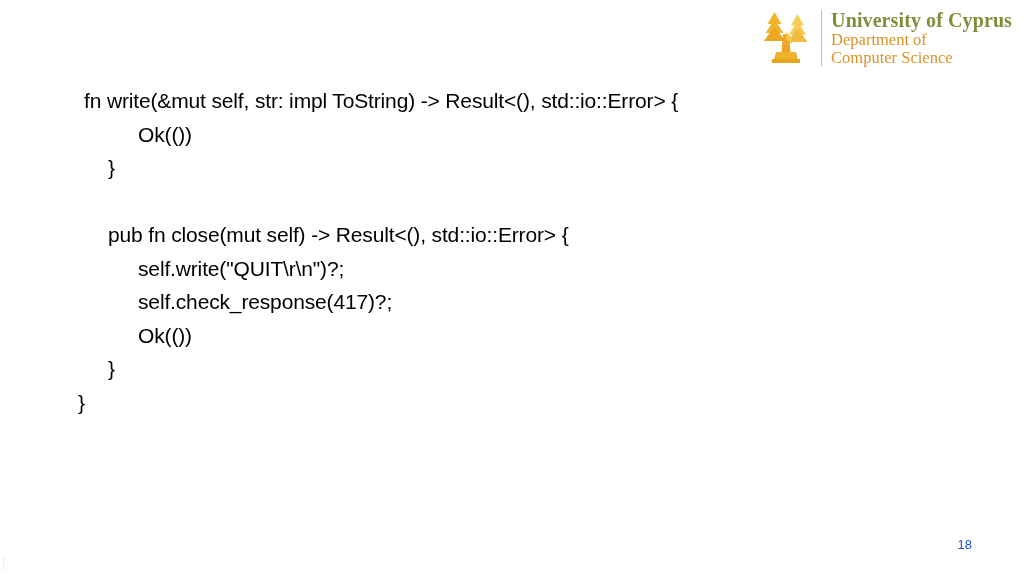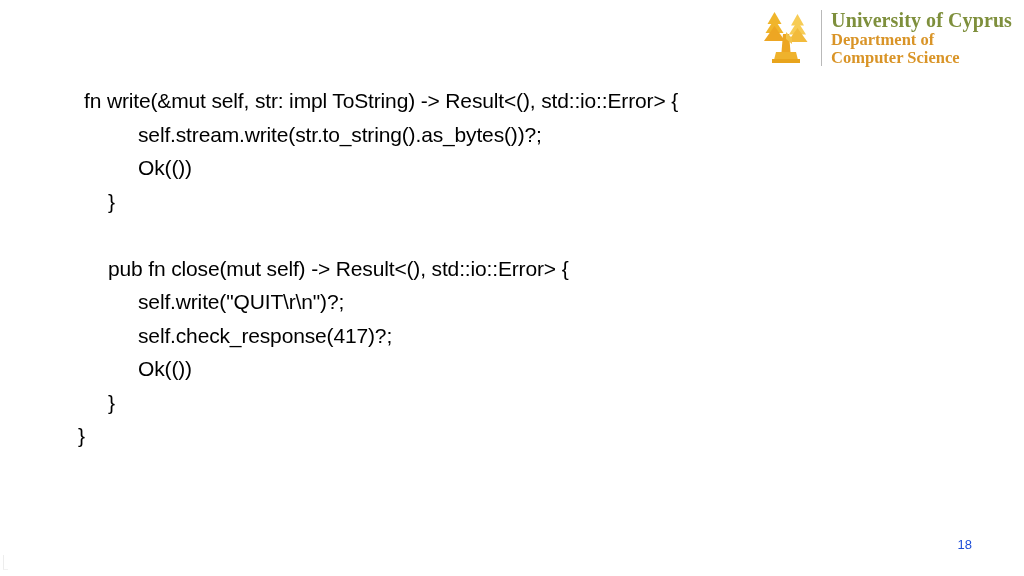--- a/index.html
+++ b/index.html
@@ -60,21 +60,21 @@
     line-height: 22px;
     font-weight: 700;
     color: #7e8f3c;
     white-space: nowrap;
     letter-spacing: 0.1px;
   }
   .logo-subtitle {
     font-family: "Liberation Serif", serif;
     font-size: 16.5px;
     line-height: 18px;
-    font-weight: 700;
+    font-weight: 400;
     color: #d99427;
     max-width: 162px;
   }
 
   
   .code-body {
     position: absolute;
     left: 0;
     top: 84px;
     width: 836px;
@@ -142,21 +142,20 @@
     <div class="logo-divider"></div>
 
     <div class="logo-text">
       <div class="logo-title">University of Cyprus</div>
       <div class="logo-subtitle">Department of Computer Science</div>
     </div>
   </div>
 
   <div class="code-body">
       <div class="code-line ind-1">fn write(&amp;mut self, str: impl ToString) -&gt; Result&lt;(), std::io::Error&gt; {</div>
-      <div class="code-line ind-3">self.stream.write(str.to_string().as_bytes())?;</div>
       <div class="code-line ind-3">Ok(())</div>
       <div class="code-line ind-1b">}</div>
       <div class="code-line ind-0 blank">&nbsp;</div>
       <div class="code-line ind-1b">pub fn close(mut self) -&gt; Result&lt;(), std::io::Error&gt; {</div>
       <div class="code-line ind-3">self.write("QUIT\r\n")?;</div>
       <div class="code-line ind-3">self.check_response(417)?;</div>
       <div class="code-line ind-3">Ok(())</div>
       <div class="code-line ind-1b">}</div>
       <div class="code-line ind-0">}</div>
     </div>

